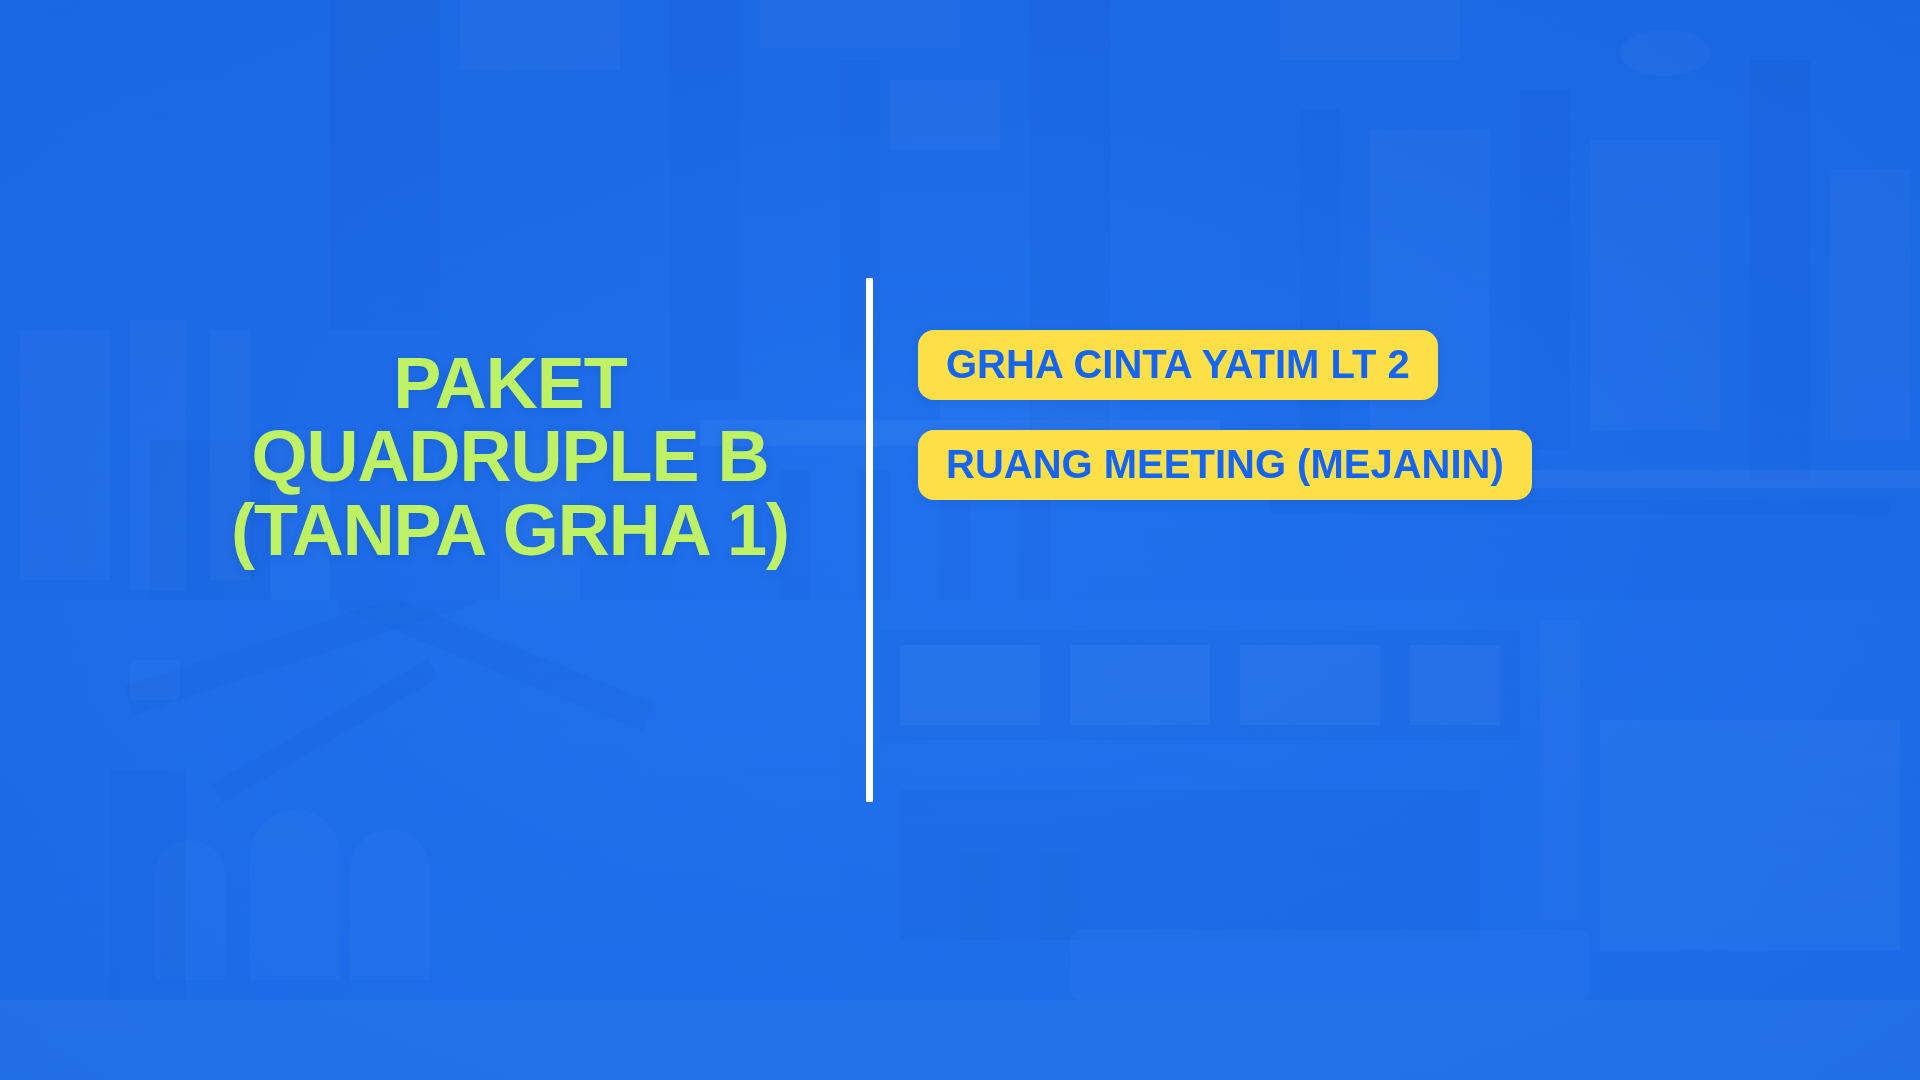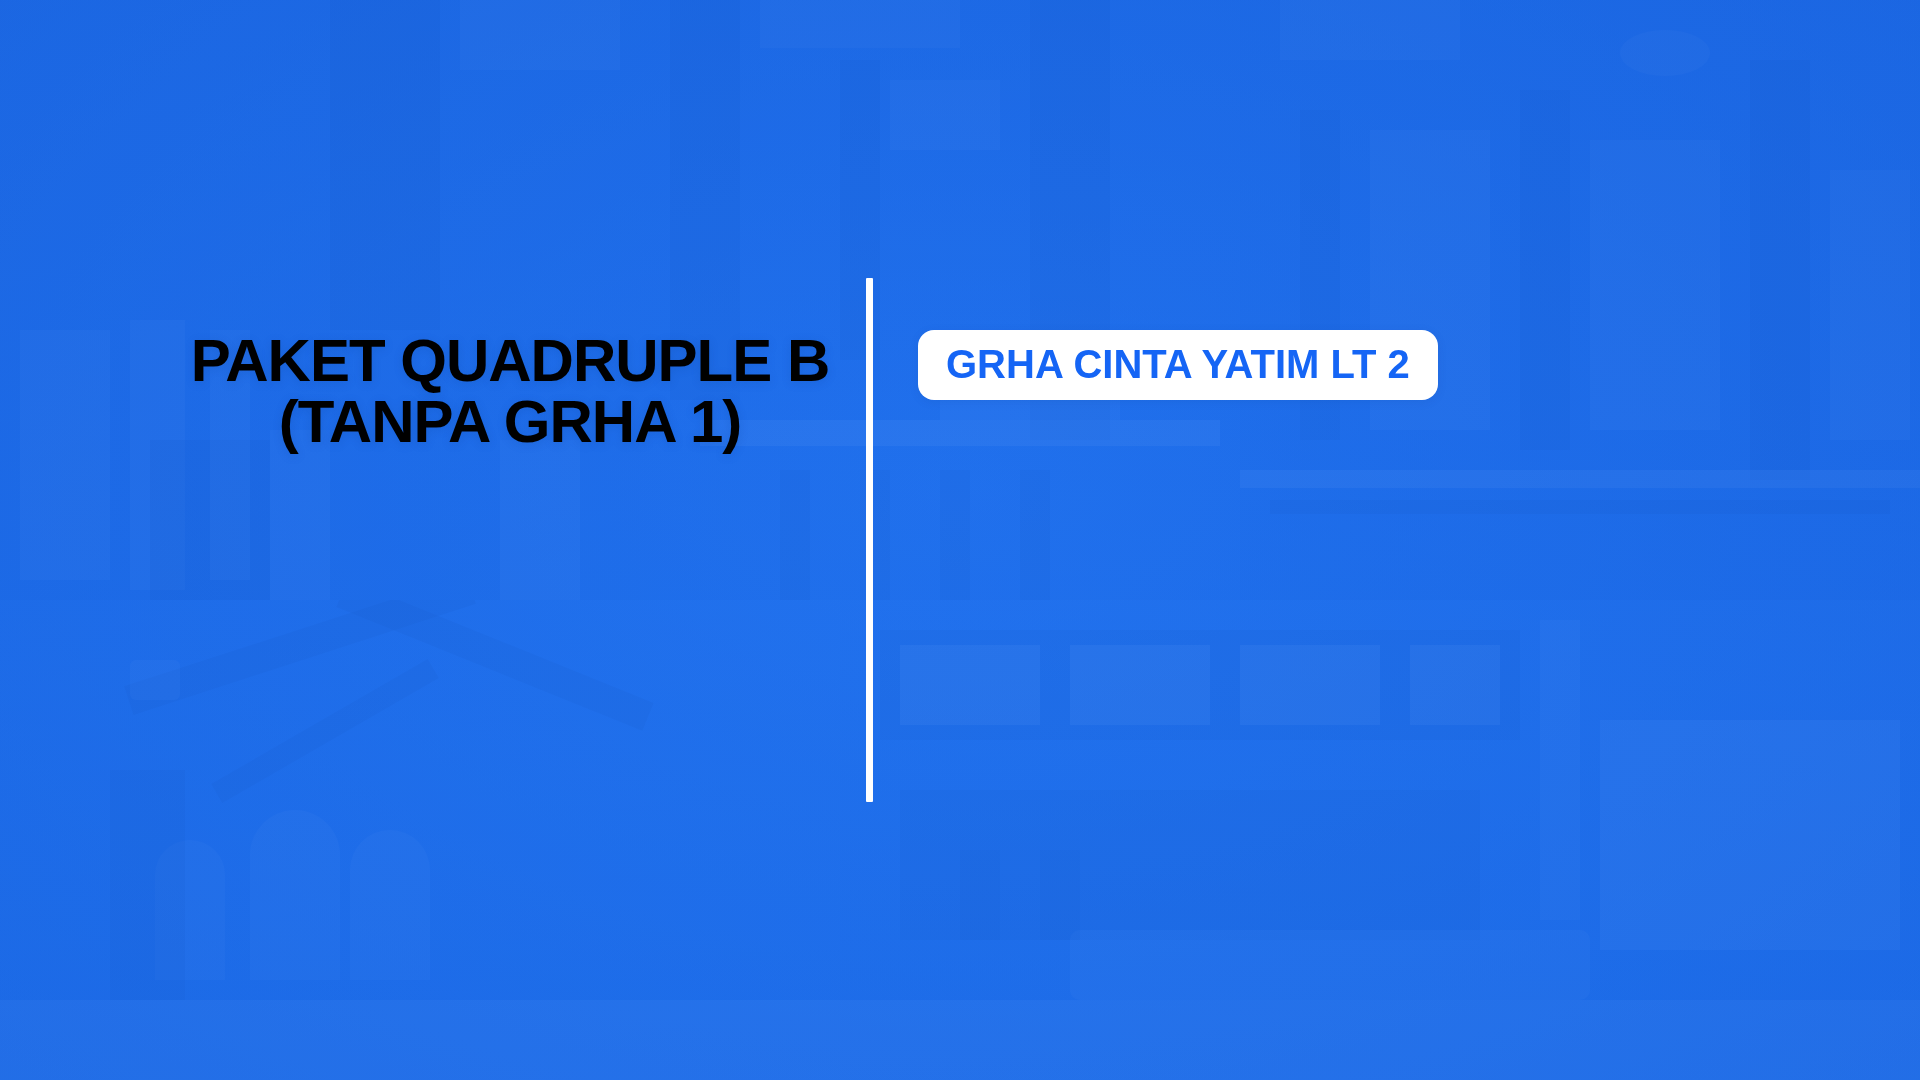--- a/index.html
+++ b/index.html
@@ -69,28 +69,28 @@
 
   .left-col {
     position: absolute;
     left: 160px;
     top: 330px;
     width: 700px;
     text-align: center;
   }
 
   .headline {
-    color: #000000;
+    color: #bef264;
     font-family: "Liberation Sans", sans-serif;
     font-weight: 700;
-    font-size: 60px;
+    font-size: 72px;
     line-height: 1.02;
     letter-spacing: -1px;
     text-transform: uppercase;
-    margin: 0;
+    margin: 17px;
     text-shadow: 0 2px 10px rgba(10,60,150,0.18);
   }
 
   .divider {
     position: absolute;
     left: 866px;
     top: 278px;
     width: 7px;
     height: 524px;
     background: #ffffff;
@@ -102,21 +102,21 @@
     left: 918px;
     top: 330px;
     display: flex;
     flex-direction: column;
     gap: 30px;
     align-items: flex-start;
   }
 
   .pill {
     display: inline-flex;
-    background: #ffffff;
+    background: #fde047;
     border-radius: 16px;
     padding: 14px 28px 16px 28px;
     box-shadow: 0 2px 10px rgba(8,54,140,0.10);
   }
   .pill-label {
     color: #1565f5;
     font-family: "Liberation Sans", sans-serif;
     font-weight: 700;
     font-size: 40px;
     line-height: 1;
@@ -212,17 +212,20 @@
     <div class="divider"></div>
 
     <div class="right-col">
 
       <div class="pill">
         <span class="pill-label">GRHA CINTA YATIM LT 2</span>
       </div>
 
 
 
+      <div class="pill">
+        <span class="pill-label">RUANG MEETING (MEJANIN)</span>
+      </div>
 
     </div>
   </div>
 
 </div>
 
 </body></html>

